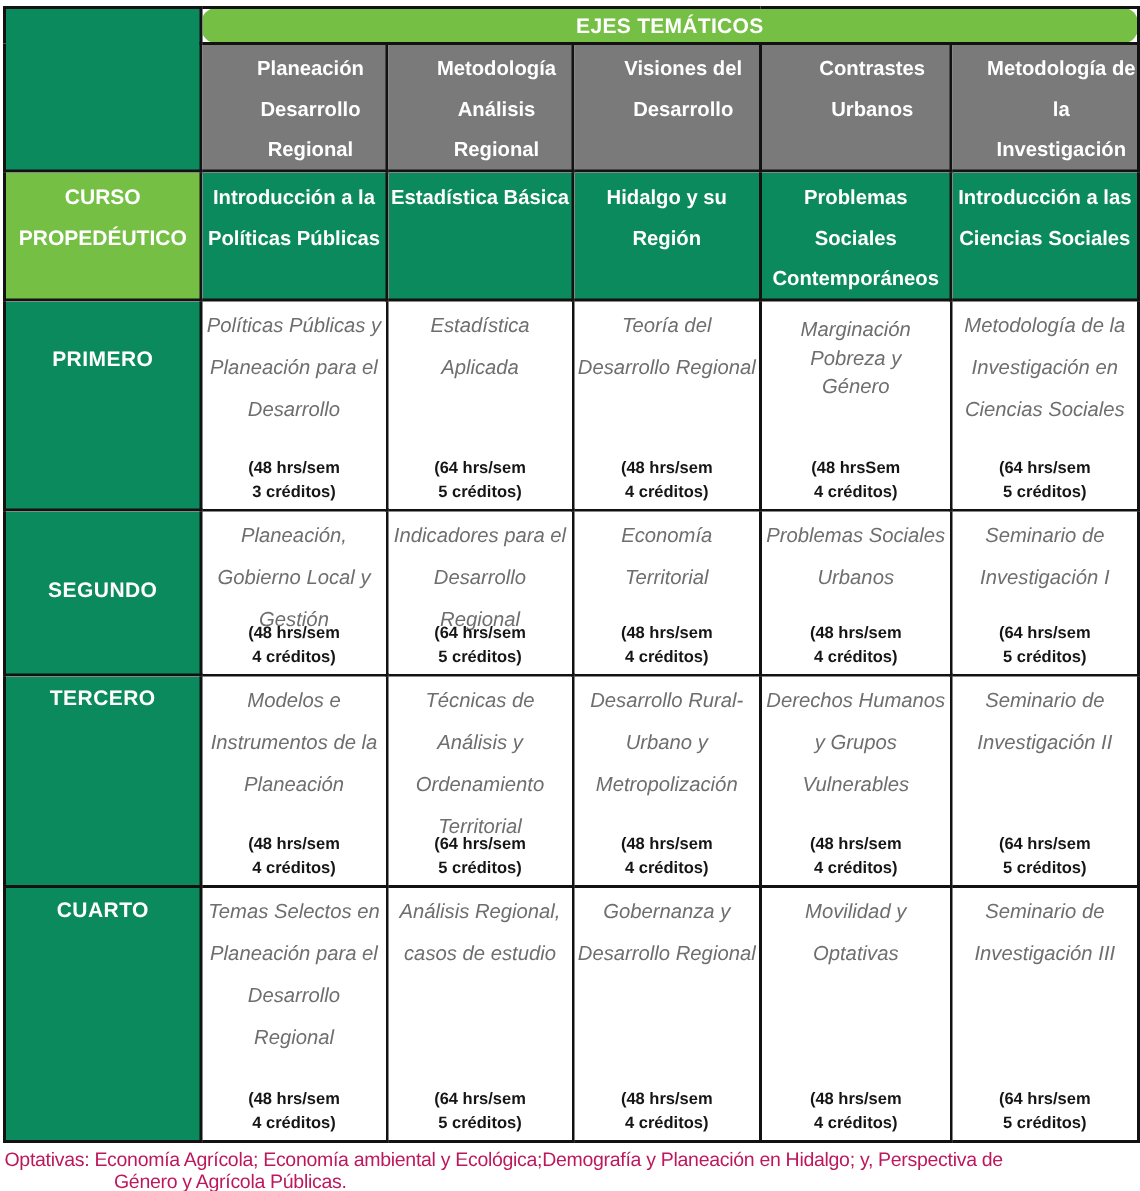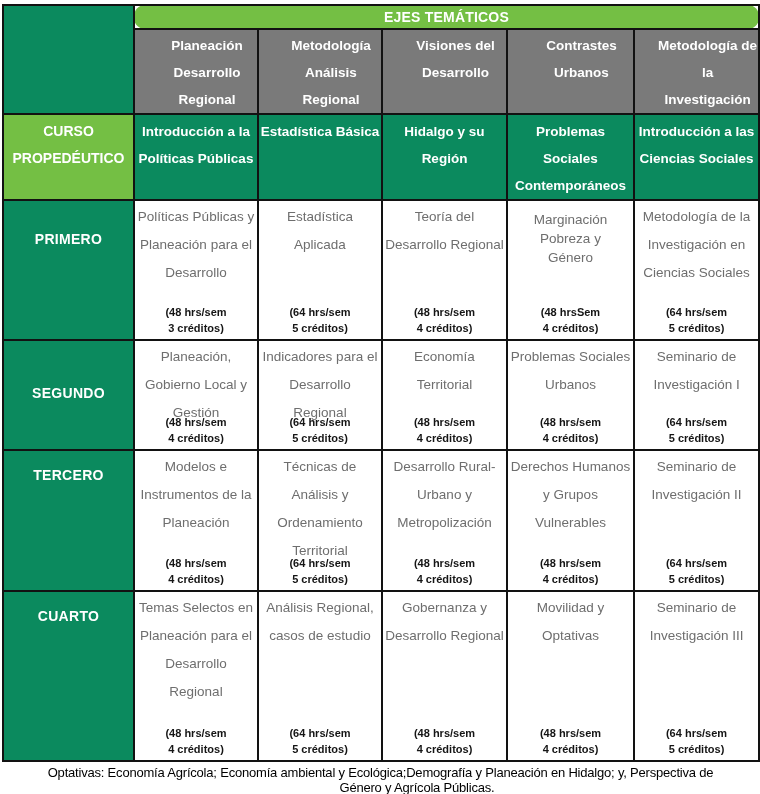--- a/index.html
+++ b/index.html
@@ -19,36 +19,36 @@
   .curso  { background: #74BF44; color: #fff; font-weight: bold; font-size: 14px;
             line-height: 27px; padding-top: 3px; height: 84px; }
   .prop   { background: #0B8A5E; color: #fff; font-weight: bold; font-size: 13.5px;
             line-height: 27px; padding-top: 3px; }
 
   
   .rlabel { background: #0B8A5E; color: #fff; font-weight: bold; font-size: 14px;
             letter-spacing: .3px; }
   .pad-a { padding-top: 30px; }
   .pad-b { padding-top: 44px; }
-  .pad-c { padding-top: 16px; }
+  .pad-c { padding-top: 6px; }
 
   
   .course { background: #fff; position: relative; padding: 2px 2px 0 2px; }
   .r4 { height: 140px; }
   .r5 { height: 110px; }
   .r6 { height: 141px; }
   .r7 { height: 170px; }
-  .cname { font-size: 13.5px; line-height: 28px; color: #6E6E6E; white-space: pre-line; }
+  .cname { font-size: 13.5px; line-height: 28px; color: #6E6E6E; white-space: pre-line; font-style: italic; }
   .cname.tight { line-height: 19px; padding-top: 7px; }
   .credits { position: absolute; left: 0; right: 0; bottom: 3px;
              font-size: 11px; font-weight: bold; color: #151515; line-height: 16px; }
 
   
-  .footnote { padding: 3px 0 0 1px; font-size: 13px; line-height: 15px; color: #000000;
-              letter-spacing: -0.2px; text-align: center; }
+  .footnote { padding: 3px 0 0 1px; font-size: 13px; line-height: 15px; color: #be185d;
+              letter-spacing: -0.2px; }
   .fn2 { padding-left: 73px; }
 </style>
 </head>
 <body>
 
 <div class="page">
   <table class="curriculum">
     <colgroup>
       <col style="width:131px">
         <col style="width:124px">

